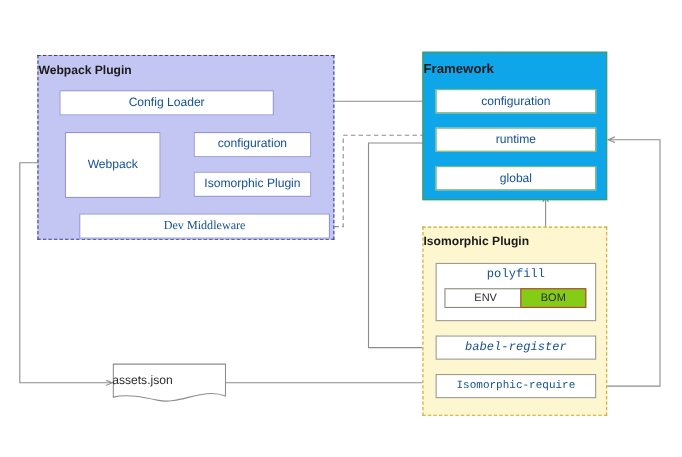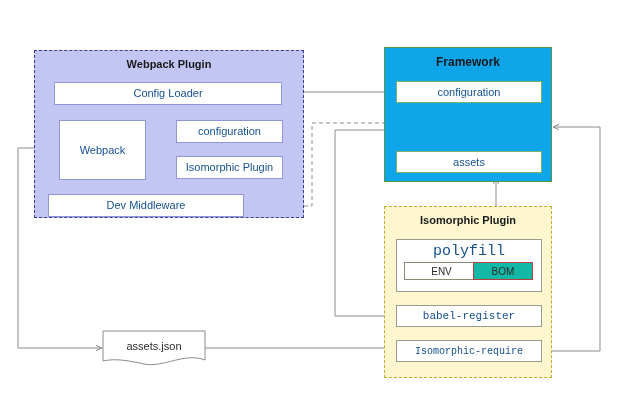--- a/index.html
+++ b/index.html
@@ -26,21 +26,21 @@
     pointer-events: none;
   }
   .group {
     position: absolute;
     box-sizing: border-box;
   }
   .group-title {
     position: absolute;
     left: 0;
     right: 0;
-    text-align: center;
+    text-align: left;
     font-weight: bold;
     font-size: 11px;
     color: #1a1a1a;
     font-family: "Liberation Sans", sans-serif;
   }
   .grp-webpack {
     background: #c3c6f2;
     border: 1px dashed #3b3f8f;
   }
   .grp-framework {
@@ -78,30 +78,29 @@
     font-size: 11px;
   }
   .node.env-node {
     border: 1px solid #8a8a7a;
     color: #2b2b2b;
     font-size: 10px;
     font-family: "Liberation Sans", sans-serif;
   }
   .node.bom-node {
     border: 1px solid #b8403c;
-    background: #14b8a6;
+    background: #84cc16;
     color: #2b2b2b;
     font-size: 10px;
     font-family: "Liberation Sans", sans-serif;
   }
   .doc-node {
     position: absolute;
     display: flex;
     align-items: center;
-    justify-content: center;
     font-size: 11px;
     color: #2b2b2b;
     font-family: "Liberation Sans", sans-serif;
   }
   .doc-node svg {
     position: absolute;
     left: 0;
     top: 0;
   }
   .doc-label {
@@ -140,52 +139,53 @@
 
     <path d="M60,148 L18,148 L18,348 L102,348" fill="none" stroke="#8c8c8c" stroke-width="1" marker-end="url(#arrow)"></path>
 
     <path d="M205,348 L396,348" fill="none" stroke="#8c8c8c" stroke-width="1" marker-end="url(#arrow)"></path>
   </svg>
 
   <div class="group grp-webpack" style="left:34px; top:50px; width:270px; height:168px;">
     <div class="group-title" style="top:7px;">Webpack Plugin</div>
   </div>
 
-  <div class="node blue-node" style="left:54px; top:82px; width:228px; height:23px;">Config Loader</div>
+  <div class="node blue-node" style="left:54px; top:82px; width:195px; height:23px;">Config Loader</div>
 
   <div class="node blue-node" style="left:59px; top:120px; width:87px; height:60px;">Webpack</div>
 
   <div class="node blue-node" style="left:176px; top:120px; width:107px; height:23px;">configuration</div>
 
   <div class="node blue-node" style="left:176px; top:156px; width:107px; height:23px;">Isomorphic Plugin</div>
 
-  <div class="node blue-node" style="left:48px; top:194px; width:196px; height:23px;">Dev Middleware</div>
+  <div class="node blue-node" style="left:72px; top:194px; width:228px; height:23px;font-family:Liberation Serif, serif;">Dev Middleware</div>
 
   <div class="group grp-framework" style="left:384px; top:47px; width:168px; height:135px;">
     <div class="group-title" style="top:7px; font-size:12px;">Framework</div>
   </div>
 
   <div class="node green-node" style="left:396px; top:81px; width:146px; height:22px;">configuration</div>
 
+  <div class="node green-node" style="left:396px; top:116px; width:146px; height:22px;">runtime</div>
 
-  <div class="node green-node" style="left:396px; top:151px; width:146px; height:22px;">assets</div>
+  <div class="node green-node" style="left:396px; top:151px; width:146px; height:22px;">global</div>
 
   <div class="group grp-iso" style="left:384px; top:206px; width:168px; height:172px;">
     <div class="group-title" style="top:7px;">Isomorphic Plugin</div>
   </div>
 
   <div class="node gray-node" style="left:396px; top:239px; width:146px; height:53px; display:block;">
-    <div class="mono" style="text-align:center; font-family:'Liberation Mono',monospace; font-size:15px; color:#15508f; padding-top:4px;">polyfill</div>
+    <div class="mono" style="text-align:center; font-family:'Liberation Mono',monospace; font-size:11px; color:#15508f; padding-top:4px;">polyfill</div>
   </div>
 
   <div class="node env-node" style="left:404px; top:262px; width:75px; height:18px;">ENV</div>
 
   <div class="node bom-node" style="left:473px; top:262px; width:60px; height:18px;">BOM</div>
 
-  <div class="node gray-node mono" style="left:396px; top:305px; width:146px; height:22px;">babel-register</div>
+  <div class="node gray-node mono" style="left:396px; top:305px; width:146px; height:22px;font-style:italic;">babel-register</div>
 
   <div class="node gray-node mono" style="left:396px; top:340px; width:146px; height:22px; font-size:10px;">Isomorphic-require</div>
 
   <div class="doc-node" style="left:102px; top:330px; width:104px; height:38px;">
     <svg width="104" height="38" viewBox="0 0 104 38">
       <path d="M1,1 L103,1 L103,30 C82,22 62,38 42,34 C28,31 14,28 1,31 Z" fill="#ffffff" stroke="#8c8c8c" stroke-width="1"></path>
     </svg>
     <div class="doc-label">assets.json</div>
   </div>
 

